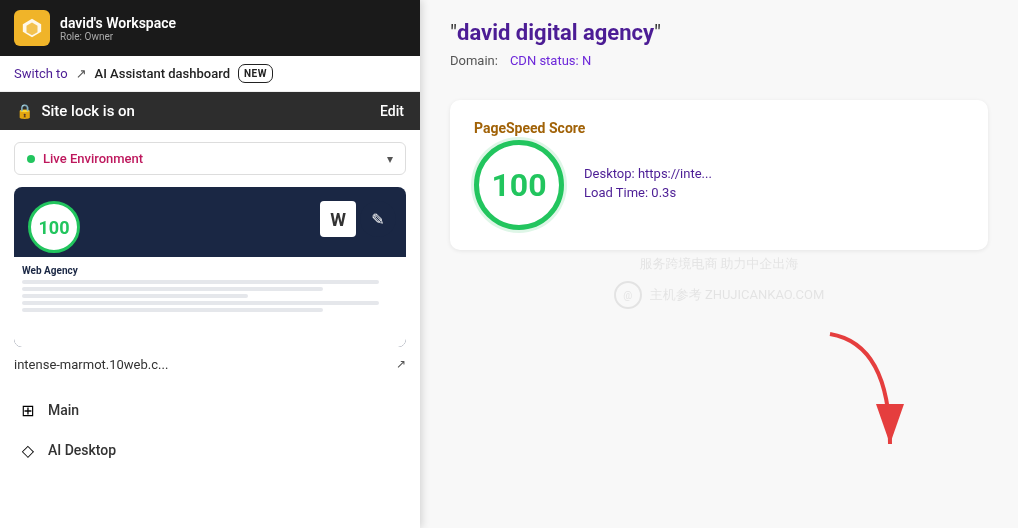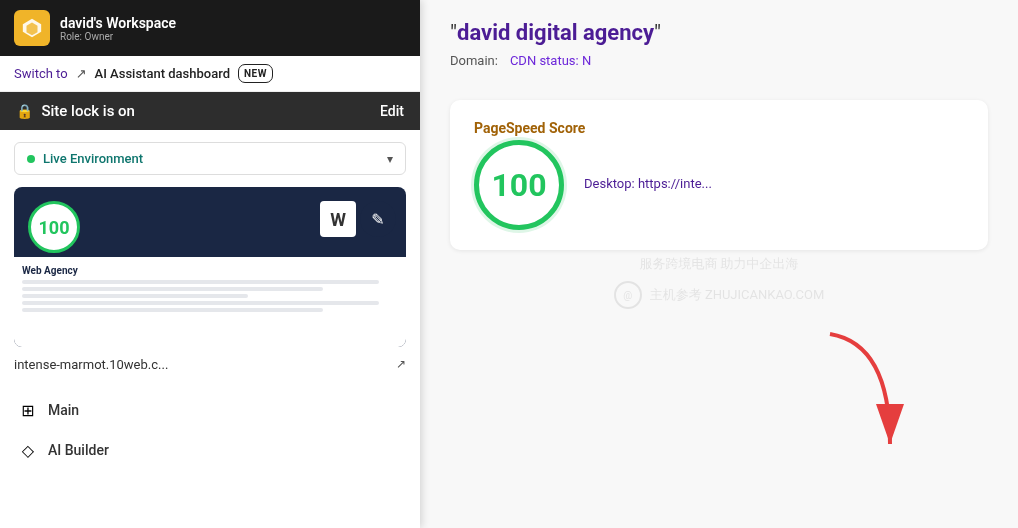--- a/index.html
+++ b/index.html
@@ -159,21 +159,21 @@
       width: 8px;
       height: 8px;
       background: #22c55e;
       border-radius: 50%;
       flex-shrink: 0;
     }
 
     .env-label {
       flex: 1;
       font-size: 13px;
-      color: #0f766e;
+      color: #be185d;
       font-weight: 500;
     }
 
     .env-chevron {
       color: #555;
       font-size: 12px;
     }
 
     
     .site-preview-card {
@@ -518,21 +518,21 @@
           <span class="site-url-arrow">↗</span>
         </div>
 
         <div class="nav-items">
           <div class="nav-item">
             <span class="nav-item-icon">⊞</span>
             <span class="nav-item-label">Main</span>
           </div>
           <div class="nav-item">
             <span class="nav-item-icon">◇</span>
-            <span class="nav-item-label">AI Builder</span>
+            <span class="nav-item-label">AI Desktop</span>
           </div>
         </div>
       </div>
     </div>
 
   </div>
 
   <div class="main-content">
 
     <div class="watermark">
@@ -560,20 +560,23 @@
         <span class="cdn-status">CDN status: N</span>
       </div>
 
       <div class="pagespeed-section">
         <div class="pagespeed-title">PageSpeed Score</div>
         <div class="pagespeed-row">
           <div class="pagespeed-score-circle">100</div>
           <div class="pagespeed-details">
             <div class="pagespeed-detail-line">
               <span>Desktop: https://inte...</span>
+            </div>
+            <div class="pagespeed-detail-line">
+              <span>Load Time: 0.3s</span>
             </div>
           </div>
         </div>
       </div>
     </div>
 
     <div style="position:absolute; bottom: 60px; left: 380px; z-index:30; pointer-events:none;">
       <svg width="120" height="140" viewBox="0 0 120 140">
         <defs>
           <marker id="arrowhead" markerWidth="10" markerHeight="7" refX="10" refY="3.5" orient="auto">

